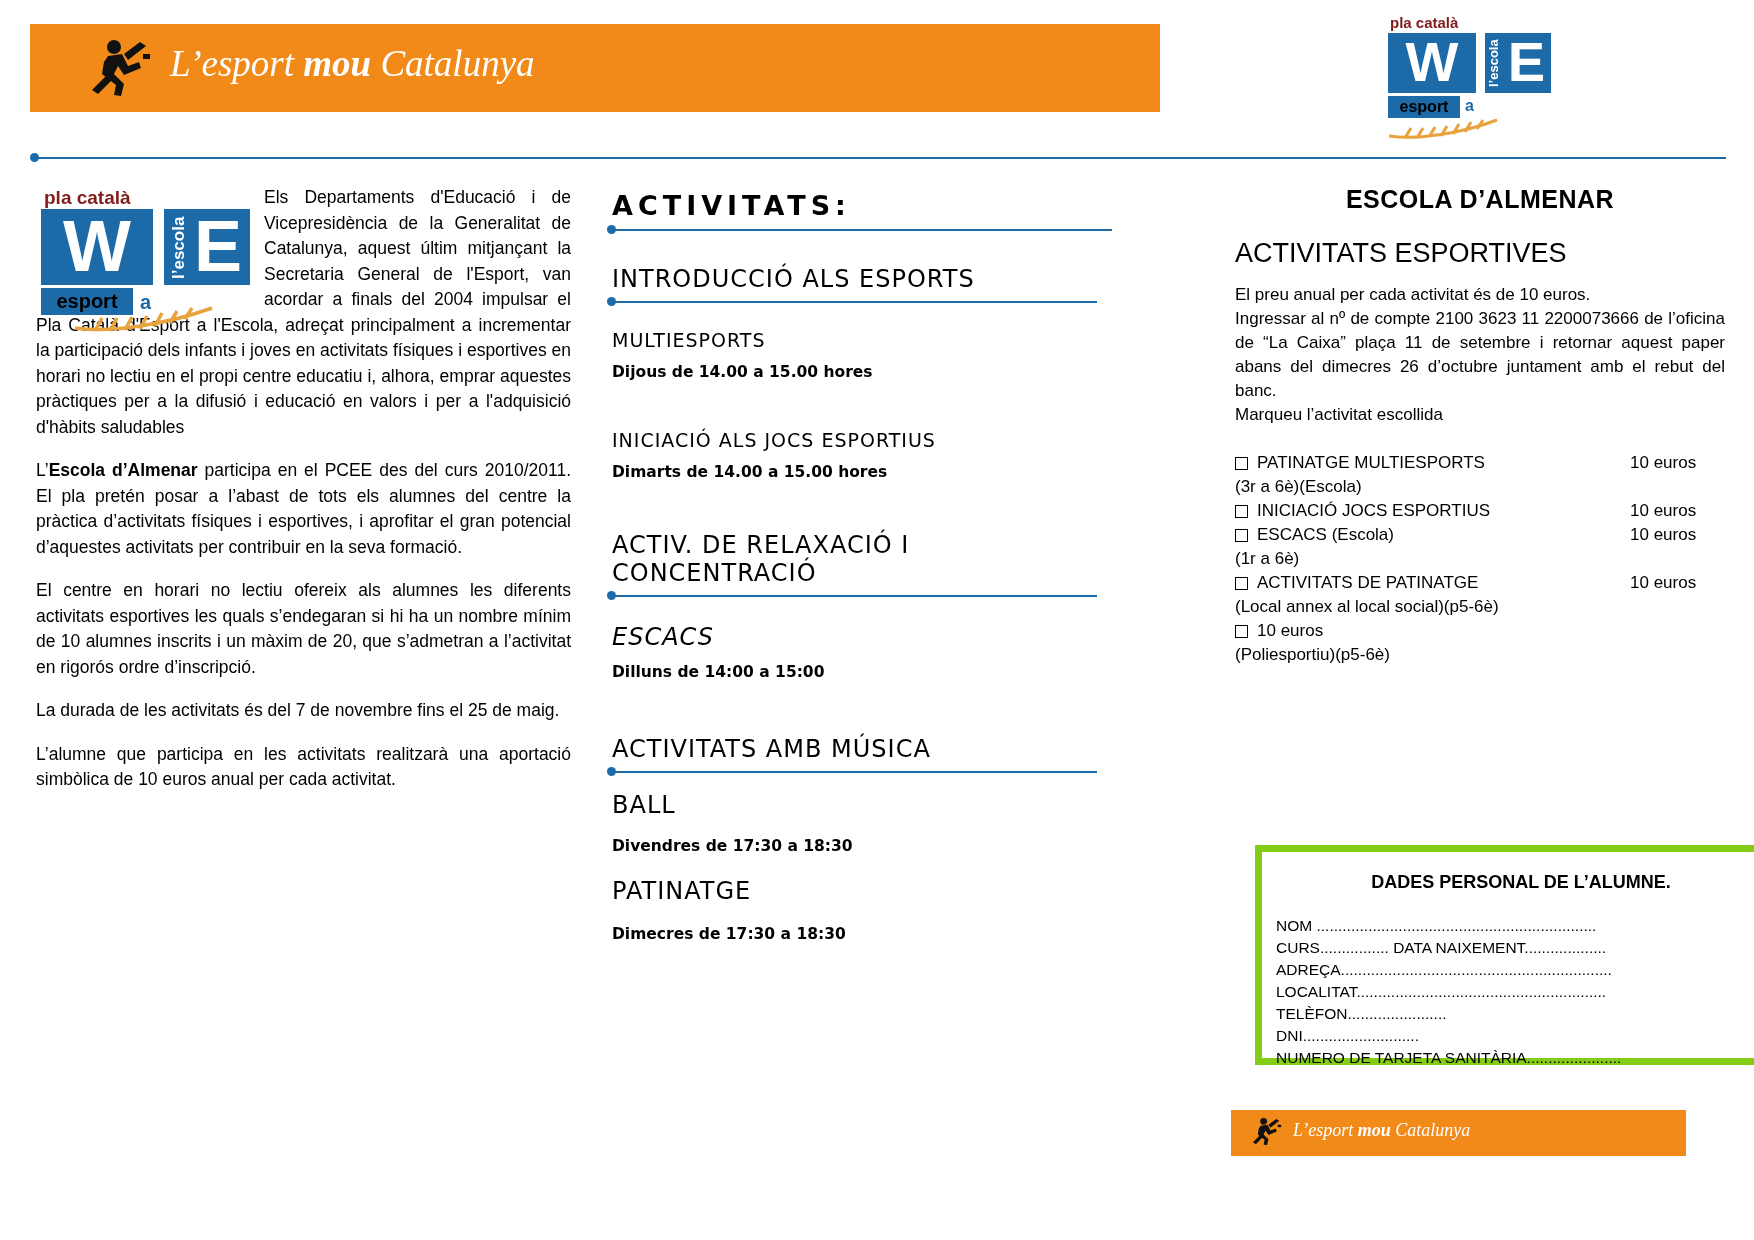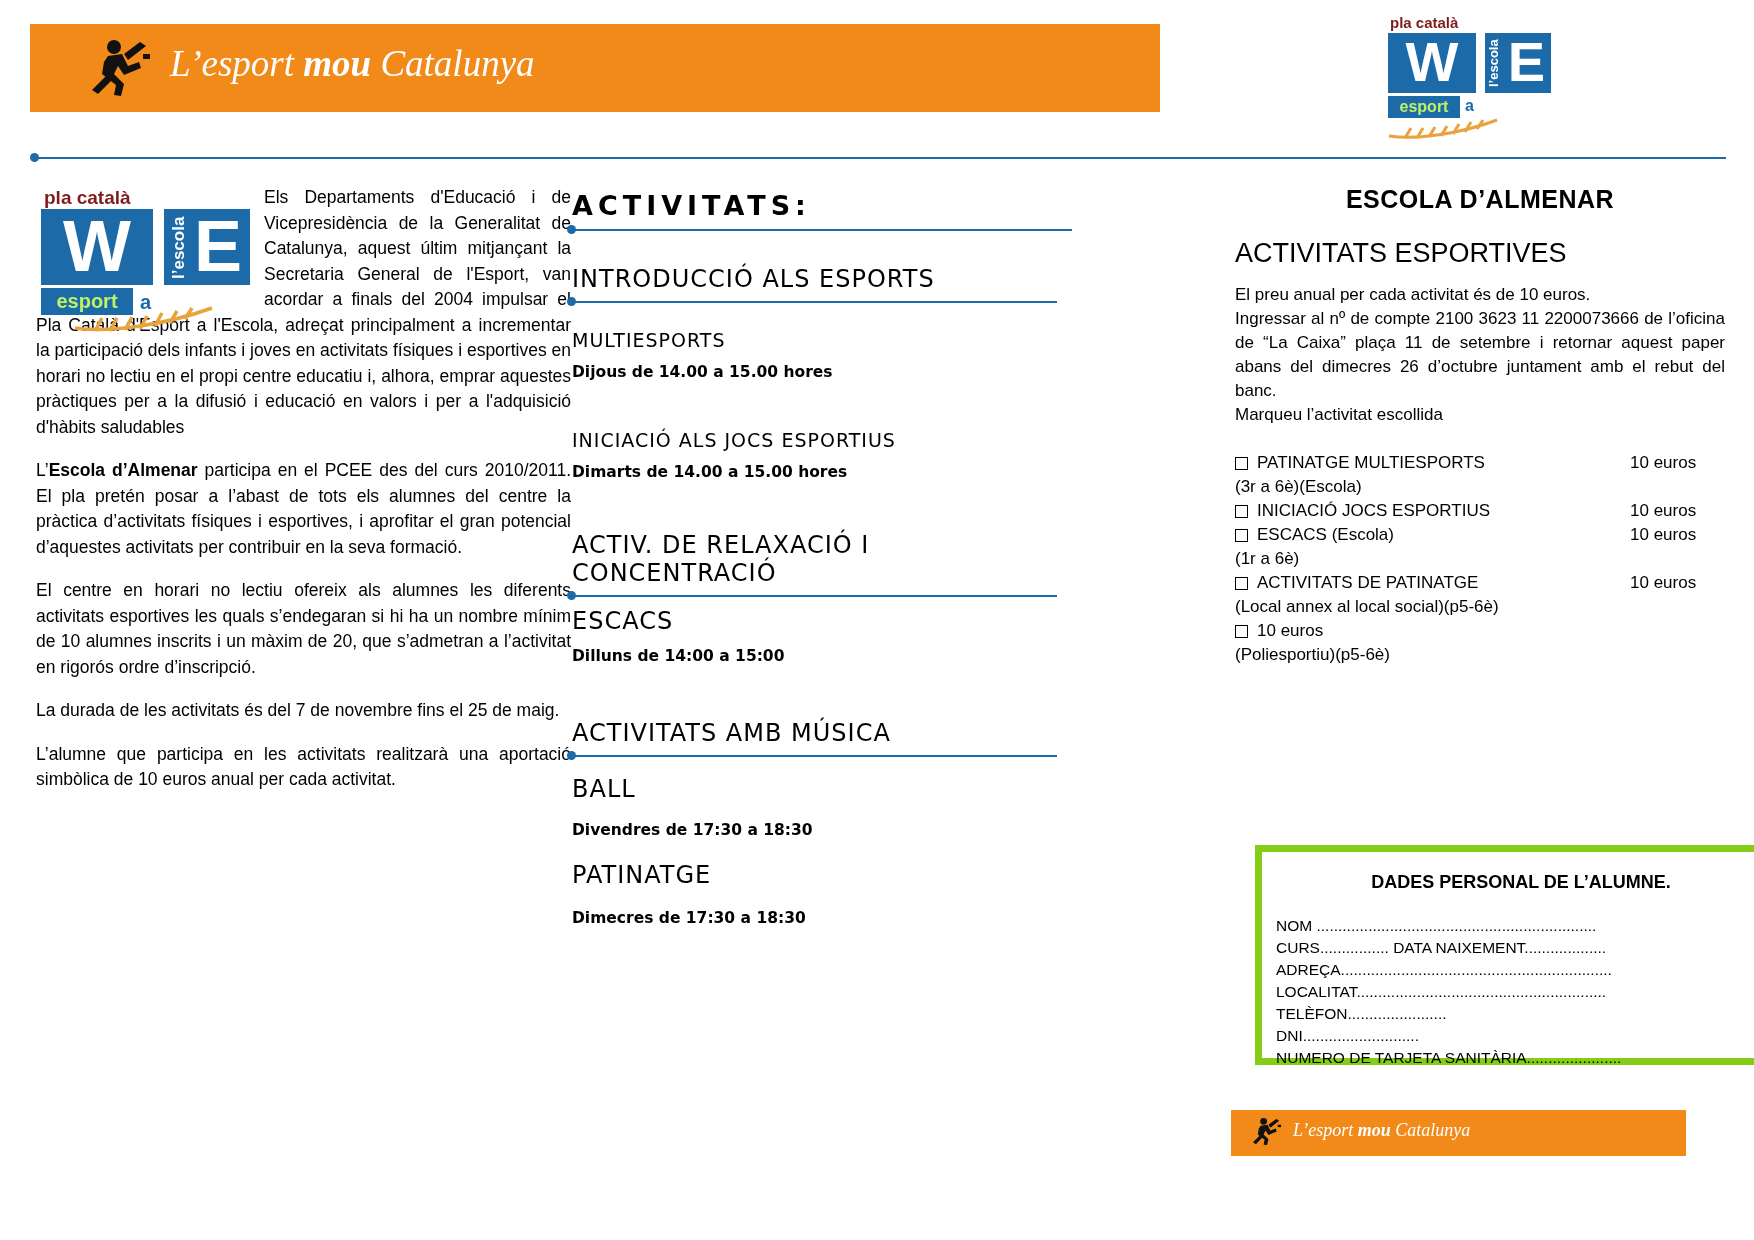--- a/index.html
+++ b/index.html
@@ -82,21 +82,21 @@
   .pcee .ebox {
     position: absolute;
     background: #1C6AA8;
     color: #ffffff;
     font-weight: bold;
     font-family: "Liberation Sans", sans-serif;
   }
   .pcee .esport {
     position: absolute;
     background: #1C6AA8;
-    color: #bef264;
+    color: #000000;
     font-weight: bold;
     font-family: "Liberation Sans", sans-serif;
     text-align: center;
   }
   .pcee .alabel {
     position: absolute;
     color: #1C6AA8;
     font-weight: bold;
     font-family: "Liberation Sans", sans-serif;
   }
@@ -147,21 +147,21 @@
   .float-box {
     float: left;
     width: 228px;
     height: 105px;
   }
   .bold { font-weight: bold; }
 
   
   .col-mid {
     position: absolute;
-    left: 572px;
+    left: 612px;
     top: 190px;
     width: 500px;
   }
   .mid-title {
     font-size: 27px;
     font-weight: bold;
     letter-spacing: 5px;
     font-family: "DejaVu Sans", sans-serif;
   }
   .rule {
@@ -400,21 +400,21 @@
       </div>
     <div class="act-name">MULTIESPORTS</div>
     <div class="act-time">Dijous de 14.00 a 15.00 hores</div>
     <div class="act-name" style="margin-top:48px;">INICIACIÓ ALS JOCS ESPORTIUS</div>
     <div class="act-time">Dimarts  de 14.00 a 15.00 hores</div>
 
     <div class="sec-head" style="margin-top:50px;">ACTIV. DE RELAXACIÓ I CONCENTRACIÓ</div>
     <div class="rule" style="width:485px;">
         <span class="dot"></span>
       </div>
-    <div class="act-name big" style="margin-top:10px;">ESCACS</div>
+    <div class="act-name big" style="margin-top:26px;font-style:italic;">ESCACS</div>
     <div class="act-time">Dilluns de 14:00 a 15:00</div>
 
     <div class="sec-head" style="margin-top:54px;">ACTIVITATS AMB MÚSICA</div>
     <div class="rule" style="width:485px;">
         <span class="dot"></span>
       </div>
     <div class="act-name big" style="margin-top:18px;">BALL</div>
     <div class="act-time" style="margin-top:18px;">Divendres de 17:30 a 18:30</div>
     <div class="act-name big" style="margin-top:22px;">PATINATGE</div>
     <div class="act-time" style="margin-top:20px;">Dimecres de 17:30 a 18:30</div>

